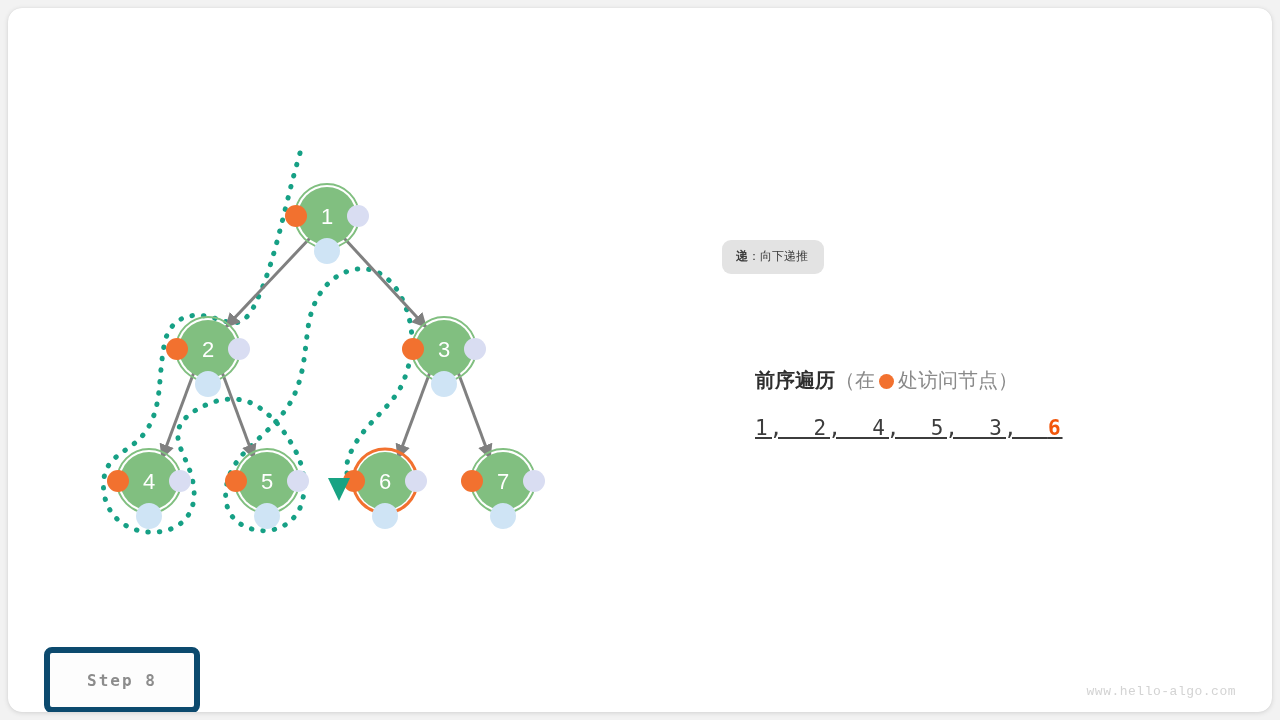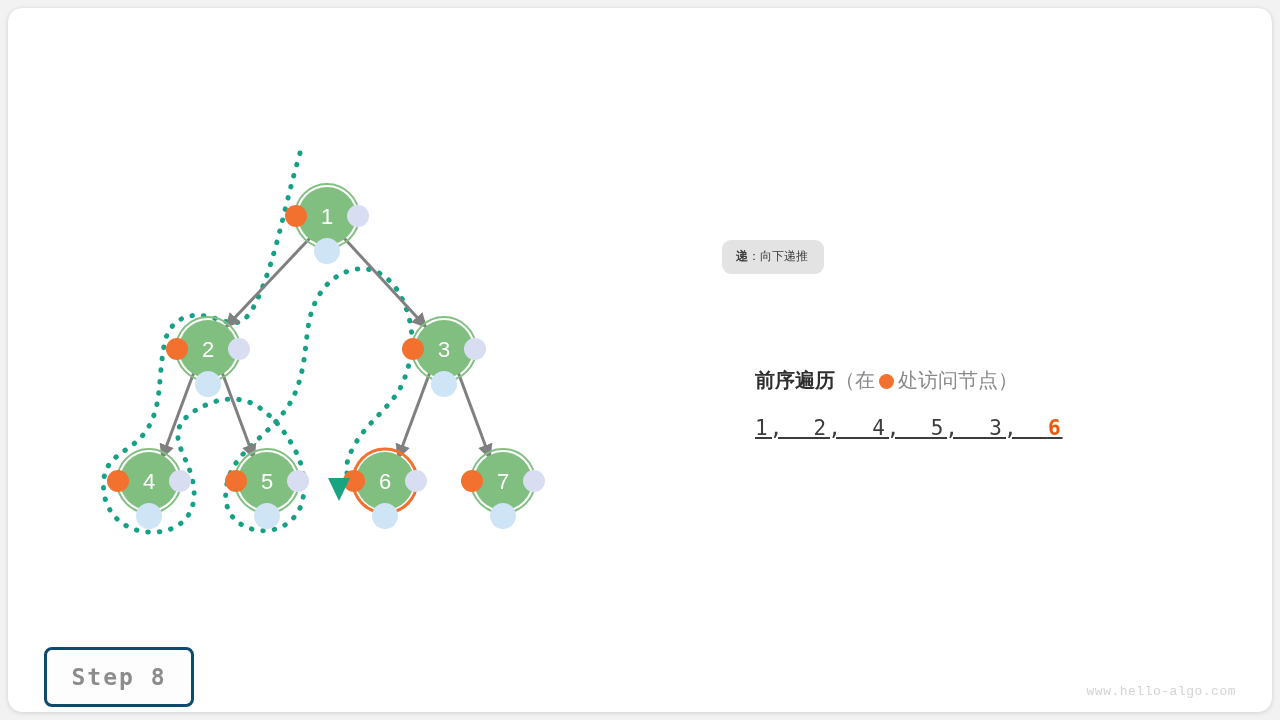--- a/index.html
+++ b/index.html
@@ -99,28 +99,28 @@
     color: #f2560a;
     font-weight: bold;
   }
   
   #step-badge {
     position: absolute;
     left: 36px;
     top: 639px;
     width: 144px;
     height: 54px;
-    border: 3px solid #0c4a6e;
+    border: 6px solid #0c4a6e;
     border-radius: 8px;
     background: #fdfdfd;
     display: flex;
     align-items: center;
     justify-content: center;
     font-family: "DejaVu Sans Mono", monospace;
-    font-size: 23px;
+    font-size: 16px;
     font-weight: bold;
     color: #8c8c8c;
     letter-spacing: 2px;
   }
   
   #watermark {
     position: absolute;
     right: 36px;
     top: 676px;
     font-family: Liberation Mono, monospace;

